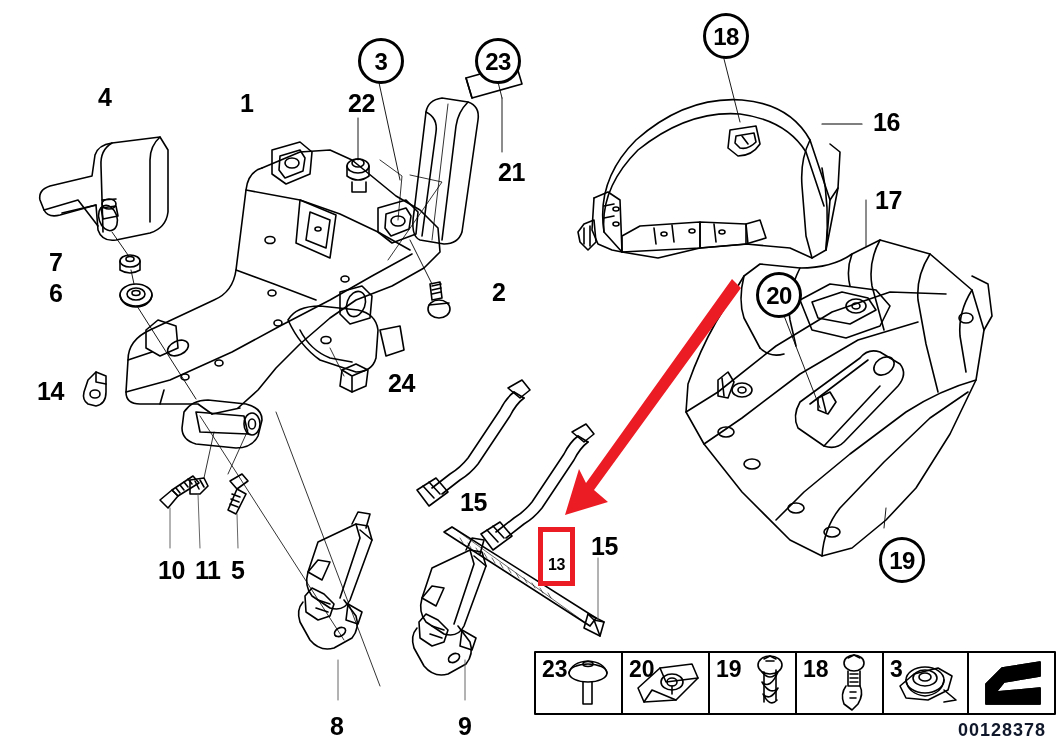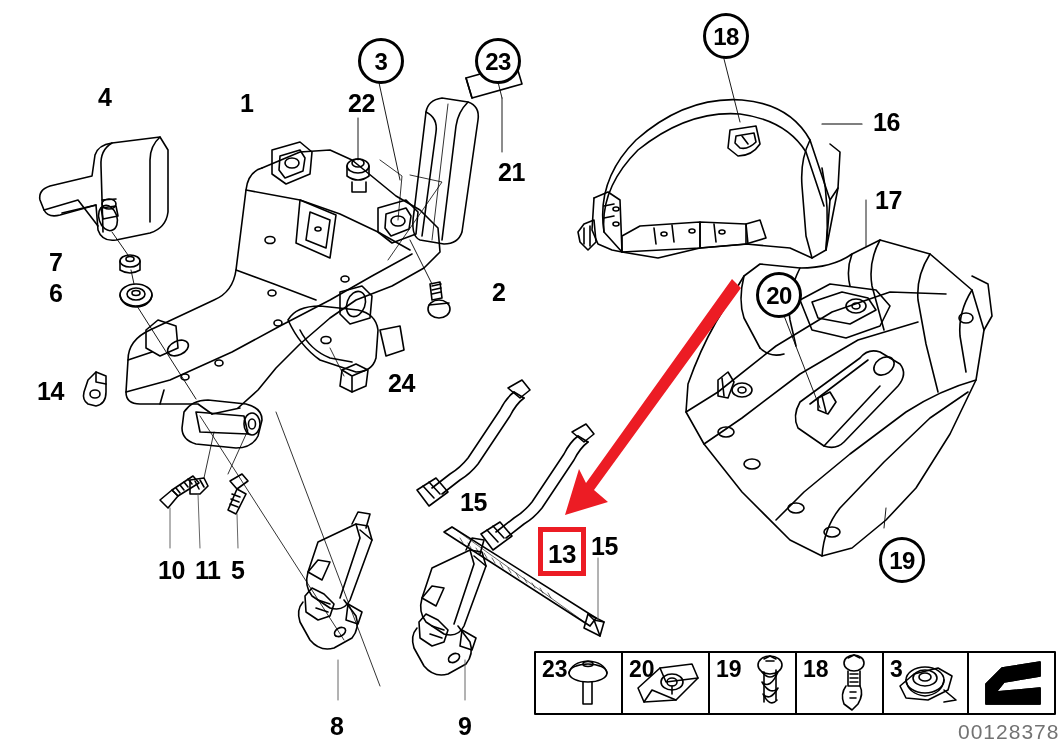--- a/index.html
+++ b/index.html
@@ -3,24 +3,24 @@
 <meta charset="utf-8">
 <style>
   html,body{margin:0;padding:0;background:#ffffff;}
   body{font-family:"Liberation Sans", sans-serif;}
   #stage{position:relative;width:1061px;height:749px;background:#ffffff;overflow:hidden;}
   #art{position:absolute;left:0;top:0;width:1061px;height:749px;}
   .lbl{position:absolute;font-family:"Liberation Sans", sans-serif;font-weight:bold;color:#000;
        font-size:25px;line-height:25px;letter-spacing:-0.5px;white-space:nowrap;}
   .lbl.circ{width:40px;height:40px;border:3px solid #000;border-radius:50%;
             display:flex;align-items:center;justify-content:center;font-size:24px;background:#fff;}
-  .lbl.hl{border:5px solid #ec1c24;background:#fff;padding:10px 5px 4px 5px;font-size:26px;}
+  .lbl.hl{border:5px solid #ec1c24;background:#fff;padding:20px 5px 4px 5px;font-size:16px;}
   .legend-num{position:absolute;font-weight:bold;font-size:23px;color:#000;font-family:"Liberation Sans", sans-serif;}
-  #diagid{position:absolute;font-family:"Liberation Sans", sans-serif;font-weight:normal;
-          font-size:21px;color:#737373;letter-spacing:1px;}
+  #diagid{position:absolute;font-family:"Liberation Sans", sans-serif;font-weight:bold;
+          font-size:18px;color:#0f172a;letter-spacing:1px;}
 </style>
 </head>
 <body>
 
 <div id="stage">
 
   <svg id="art" viewBox="0 0 1061 749">
     <defs>
       <marker id="ah" markerWidth="5" markerHeight="5" refX="2.5" refY="2.5" orient="auto">
         <path d="M0,0 L5,2.5 L0,5 z" fill="#ec1c24"></path>

